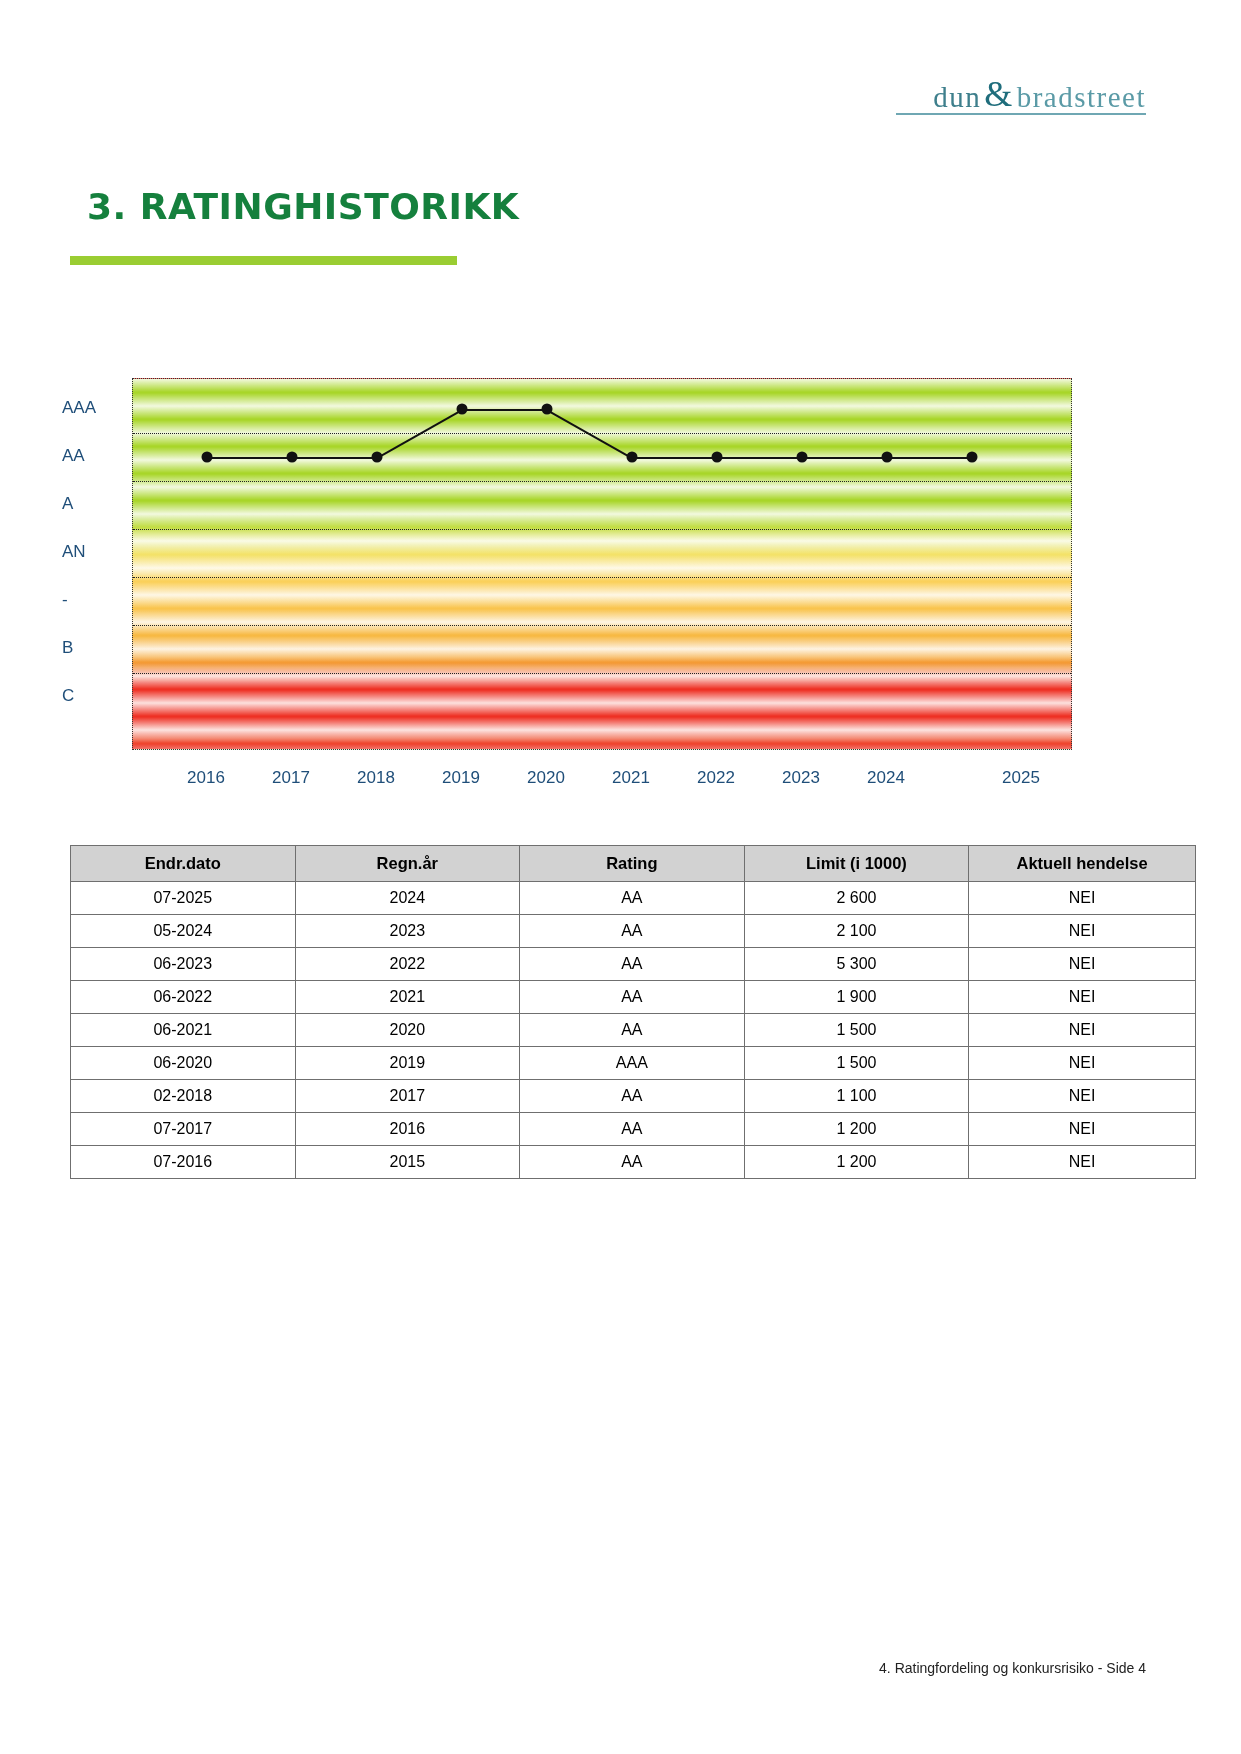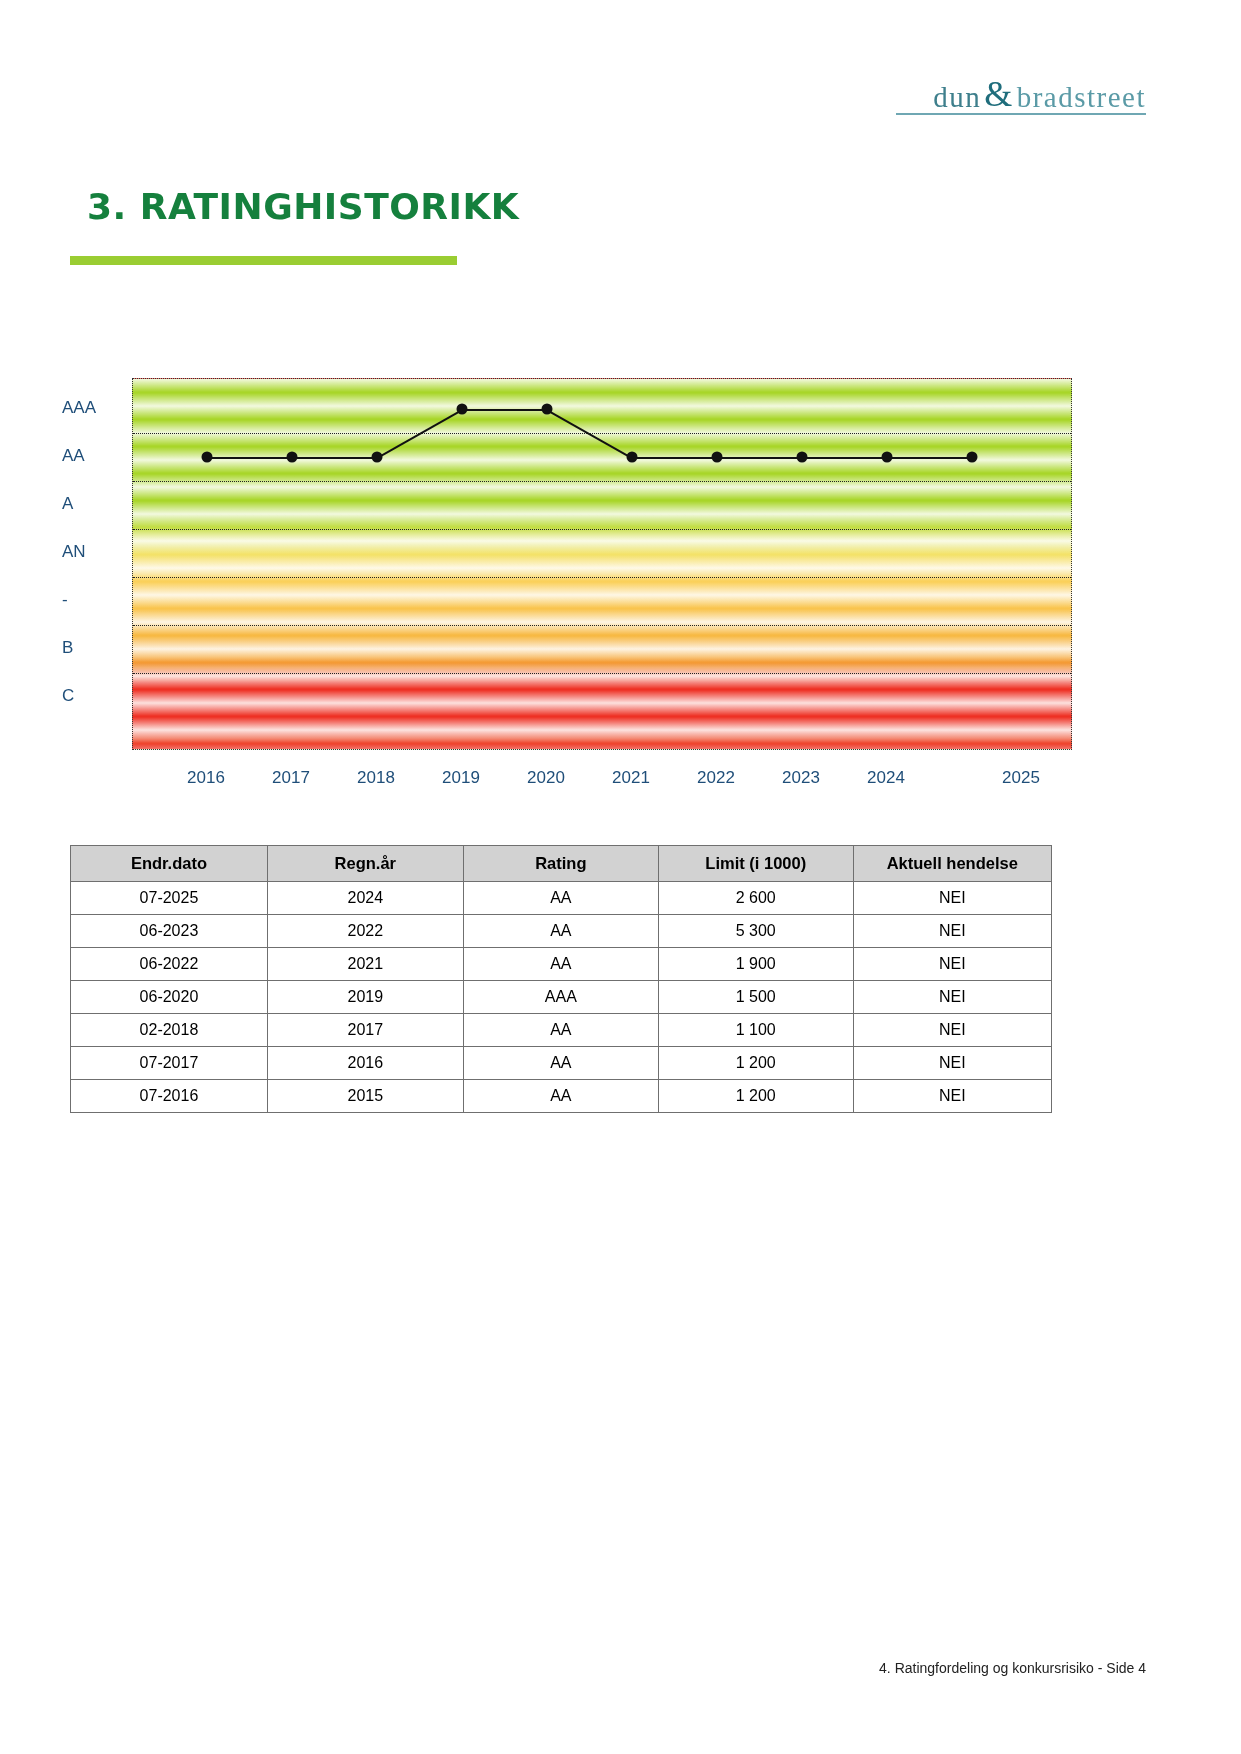--- a/index.html
+++ b/index.html
@@ -163,21 +163,21 @@
 
   
   .table-wrap {
     position: absolute;
     left: 70px;
     top: 845px;
     width: 982px;
   }
   table.history {
     border-collapse: collapse;
-    width: 982px;
+    width: 1126px;
     font-size: 16px;
   }
   table.history th {
     background: #d2d2d2;
     border: 1px solid #6f6f6f;
     font-weight: bold;
     padding: 8px 4px;
     text-align: center;
     font-size: 16.5px;
   }
@@ -279,31 +279,45 @@
     </thead>
     <tbody>
         <tr>
           <td class="col0">07-2025</td>
           <td class="col1">2024</td>
           <td class="col2">AA</td>
           <td class="col3">2 600</td>
           <td class="col4">NEI</td>
         </tr>
         <tr>
+          <td class="col0">05-2024</td>
+          <td class="col1">2023</td>
+          <td class="col2">AA</td>
+          <td class="col3">2 100</td>
+          <td class="col4">NEI</td>
+        </tr>
+        <tr>
           <td class="col0">06-2023</td>
           <td class="col1">2022</td>
           <td class="col2">AA</td>
           <td class="col3">5 300</td>
           <td class="col4">NEI</td>
         </tr>
         <tr>
           <td class="col0">06-2022</td>
           <td class="col1">2021</td>
           <td class="col2">AA</td>
           <td class="col3">1 900</td>
+          <td class="col4">NEI</td>
+        </tr>
+        <tr>
+          <td class="col0">06-2021</td>
+          <td class="col1">2020</td>
+          <td class="col2">AA</td>
+          <td class="col3">1 500</td>
           <td class="col4">NEI</td>
         </tr>
         <tr>
           <td class="col0">06-2020</td>
           <td class="col1">2019</td>
           <td class="col2">AAA</td>
           <td class="col3">1 500</td>
           <td class="col4">NEI</td>
         </tr>
         <tr>

